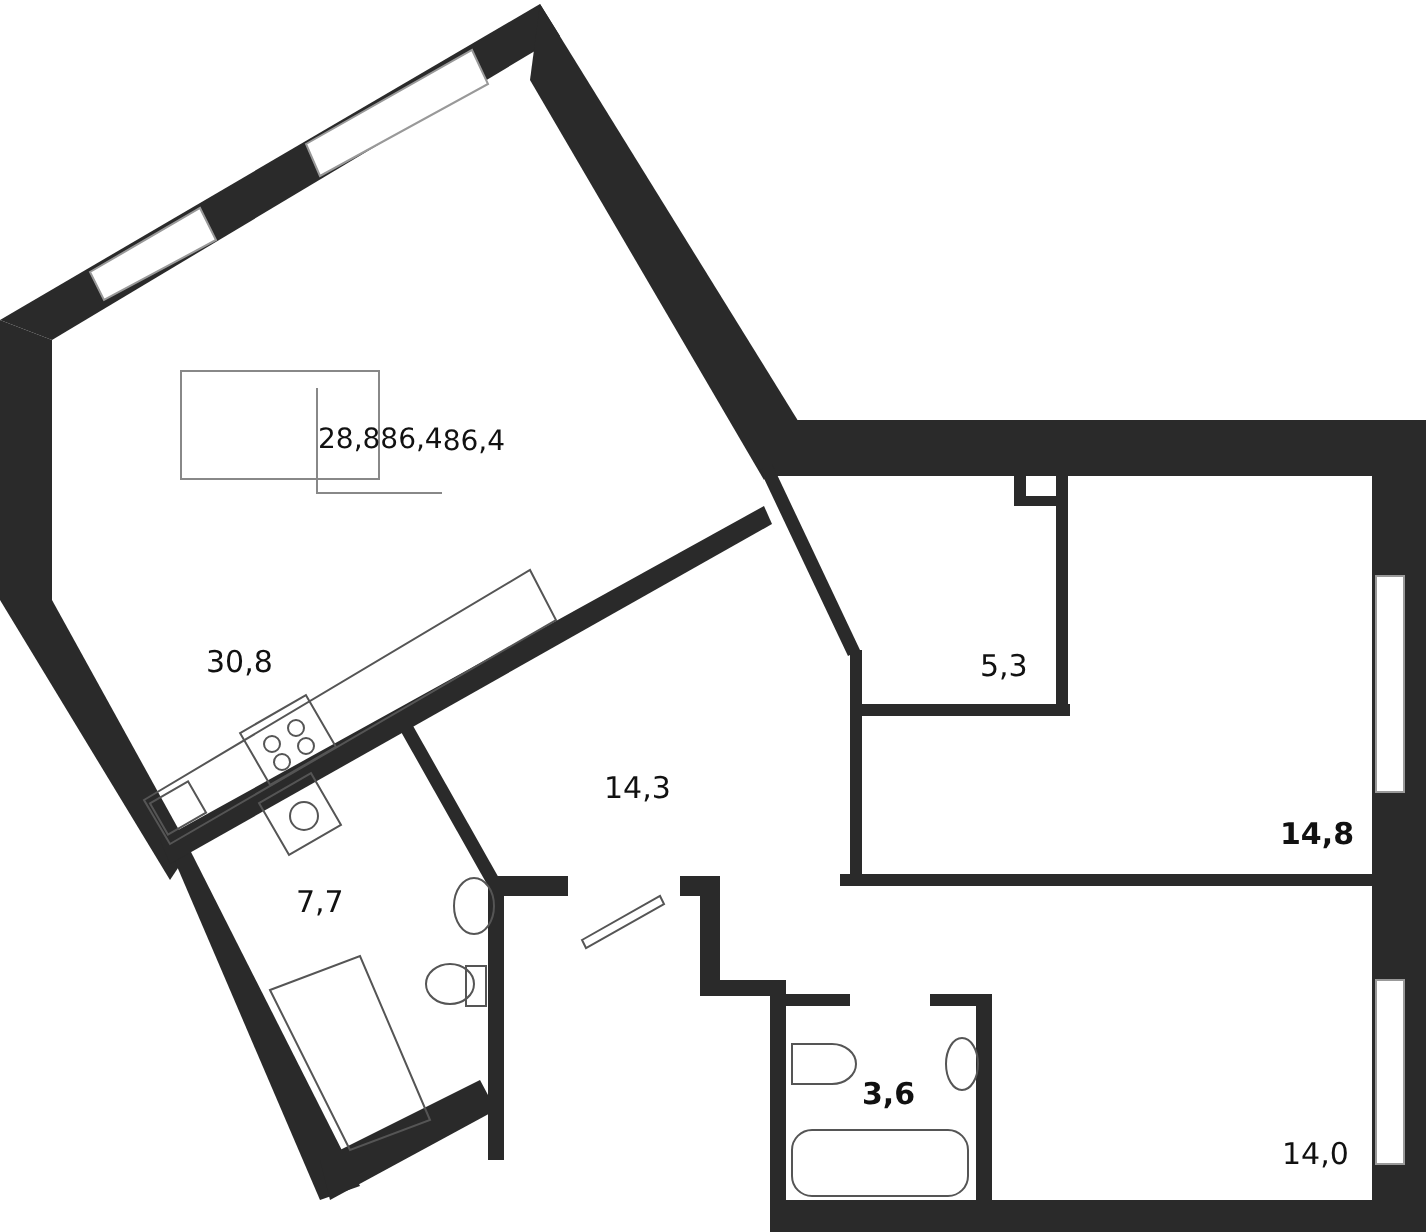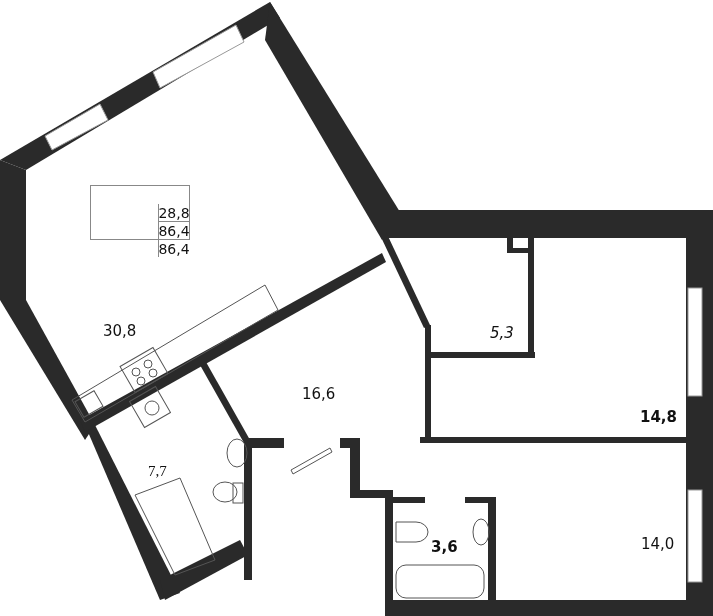--- a/index.html
+++ b/index.html
@@ -1,20 +1,20 @@
 <!DOCTYPE html>
 <html><head>
 <meta charset="utf-8">
 <style>
   html,body{margin:0;padding:0;background:#fff;}
   body{width:713px;height:616px;position:relative;overflow:hidden;font-family:"DejaVu Sans",sans-serif;}
   svg{position:absolute;left:0;top:0;}
   .lbl{position:absolute;font-size:15px;color:#111;line-height:1;white-space:nowrap;}
   .summary{position:absolute;left:90px;top:185px;width:100px;height:55px;border:1px solid #888;box-sizing:border-box;background:#fff;}
-  .summary .cells{position:absolute;right:0;top:18px;width:30px;height:100%;border-left:1px solid #888;display:flex;flex-direction:column;}
+  .summary .cells{position:absolute;right:0;top:8px;width:30px;height:100%;border-left:1px solid #888;display:flex;flex-direction:row;}
   .summary .cell{flex:1;font-size:14px;color:#111;border-bottom:1px solid #888;display:flex;align-items:center;justify-content:center;line-height:1;}
   .summary .cell:last-child{border-bottom:none;}
 </style>
 </head>
 <body>
 
 <svg width="713" height="616" viewBox="0 0 713 616">
 
   <g fill="#2a2a2a" stroke="none">
 
@@ -96,18 +96,18 @@
 
 <div class="summary">
   <div class="cells">
     <div class="cell">28,8</div>
     <div class="cell">86,4</div>
     <div class="cell">86,4</div>
   </div>
 </div>
 
 <div class="lbl" style="left:86px;top:324px;margin-left:17px;">30,8</div>
-<div class="lbl" style="left:148px;top:464px;font-family:Liberation Serif, serif;">7,7</div>
-<div class="lbl" style="left:302px;top:387px;">16,6</div>
-<div class="lbl" style="left:490px;top:326px;font-style:italic;">5,3</div>
+<div class="lbl" style="left:148px;top:444px;">7,7</div>
+<div class="lbl" style="left:302px;top:387px;">14,3</div>
+<div class="lbl" style="left:490px;top:326px;">5,3</div>
 <div class="lbl" style="left:640px;top:410px;font-weight:bold;">14,8</div>
 <div class="lbl" style="left:431px;top:540px;font-weight:bold;">3,6</div>
-<div class="lbl" style="left:641px;top:537px;">14,0</div>
+<div class="lbl" style="left:641px;top:570px;">14,0</div>
 
 </body></html>

